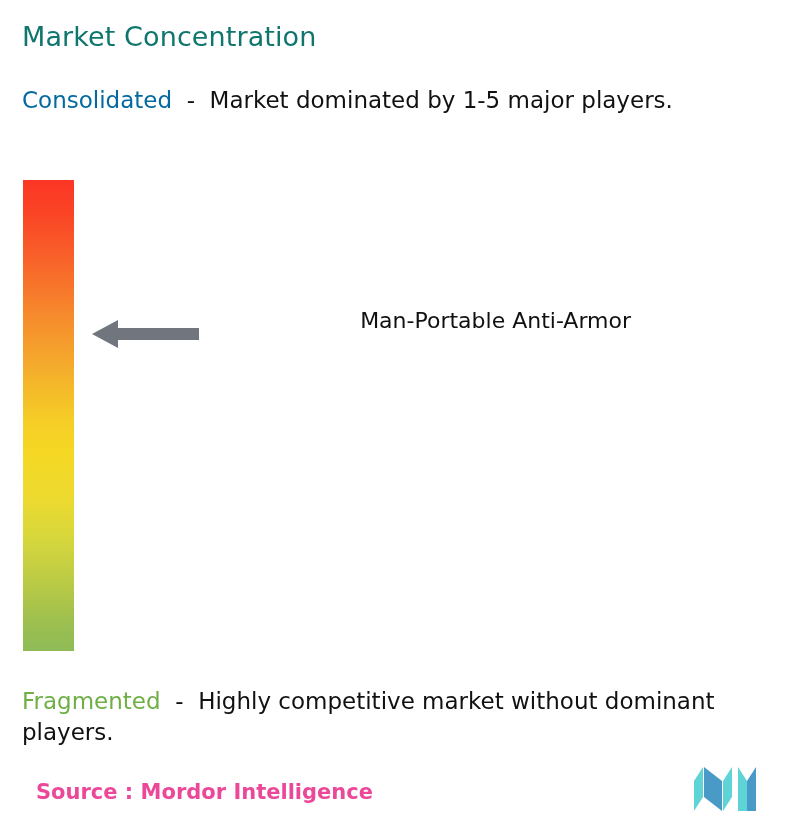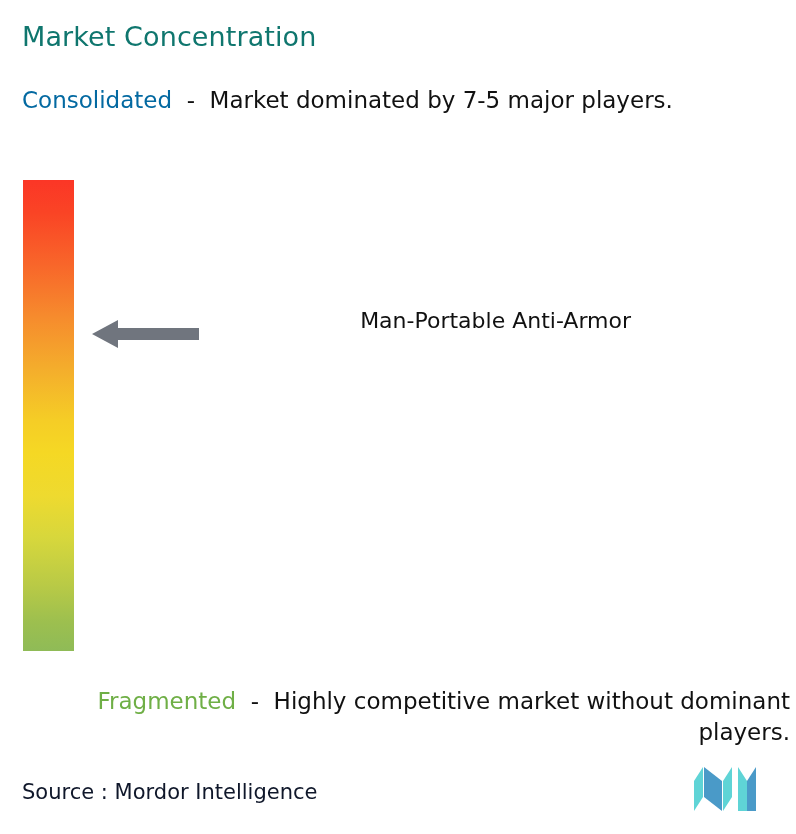--- a/index.html
+++ b/index.html
@@ -96,53 +96,52 @@
   
   .caption-bottom {
     position: absolute;
     left: 22px;
     top: 686px;
     width: 768px;
     font-size: 23px;
     line-height: 31px;
     color: #111111;
     font-weight: 400;
-    text-align: right;
   }
   .kw-fragmented {
     color: #6faf46;
   }
 
   
   .source-line {
     position: absolute;
-    left: 22px;
+    left: 36px;
     top: 779px;
     font-size: 21px;
     line-height: 27px;
-    color: #0f172a;
-    font-weight: 400;
+    color: #ec4899;
+    font-weight: 700;
     white-space: pre;
   }
 
   
   .brand-logo {
     position: absolute;
     left: 694px;
     top: 767px;
     width: 62px;
     height: 44px;
   }
 </style>
 </head>
 <body>
 
 <div class="page-title">Market Concentration</div>
 
-<div class="caption-top"><span class="kw-consolidated">Consolidated</span><span class="gapspace">  -  </span><span>Market dominated by 7-5 major players.</span></div>
+<div class="caption-top"><span class="kw-consolidated">Consolidated</span><span class="gapspace">  -  </span><span>Market dominated by 1-5 major players.</span></div>
 
 <div class="scale-bar"></div>
 
 <div class="pointer-arrow">
   <svg viewBox="0 0 107 32" width="107" height="32" xmlns="http://www.w3.org/2000/svg" aria-hidden="true">
     <polygon points="0,16 26,2 26,10 107,10 107,22 26,22 26,30" fill="#70757e"></polygon>
   </svg>
 </div>
 
 <div class="callout-label">

